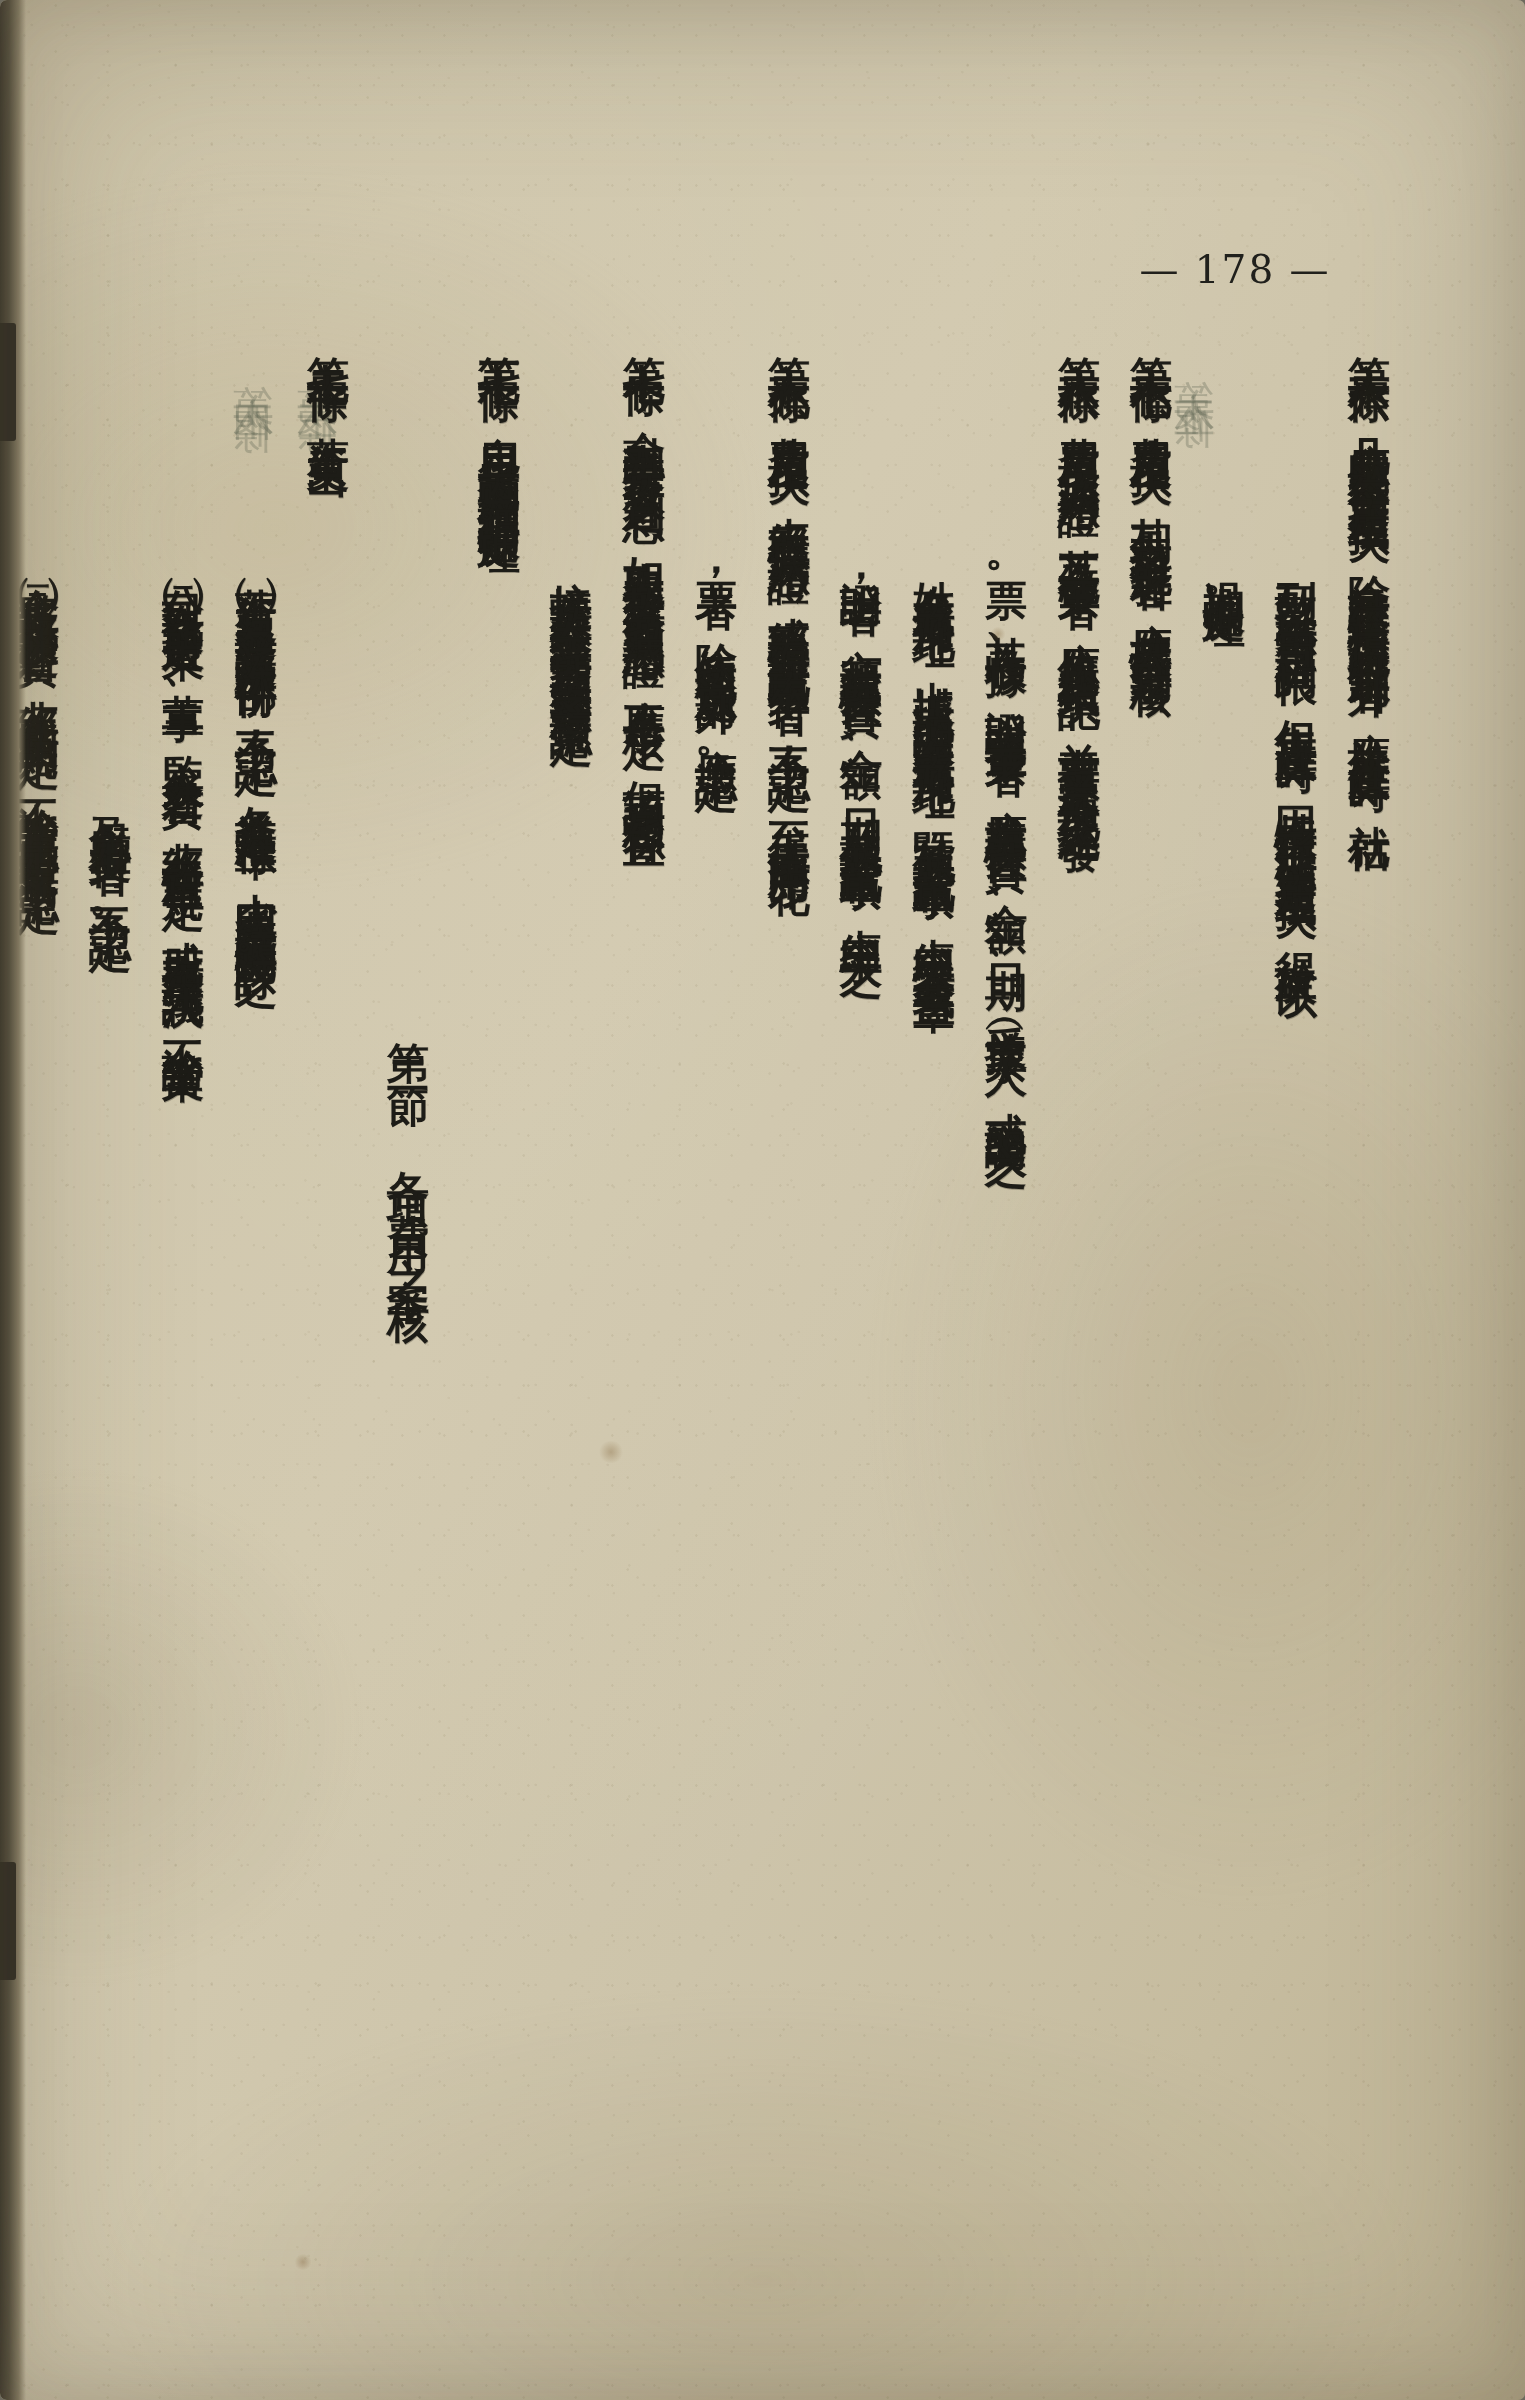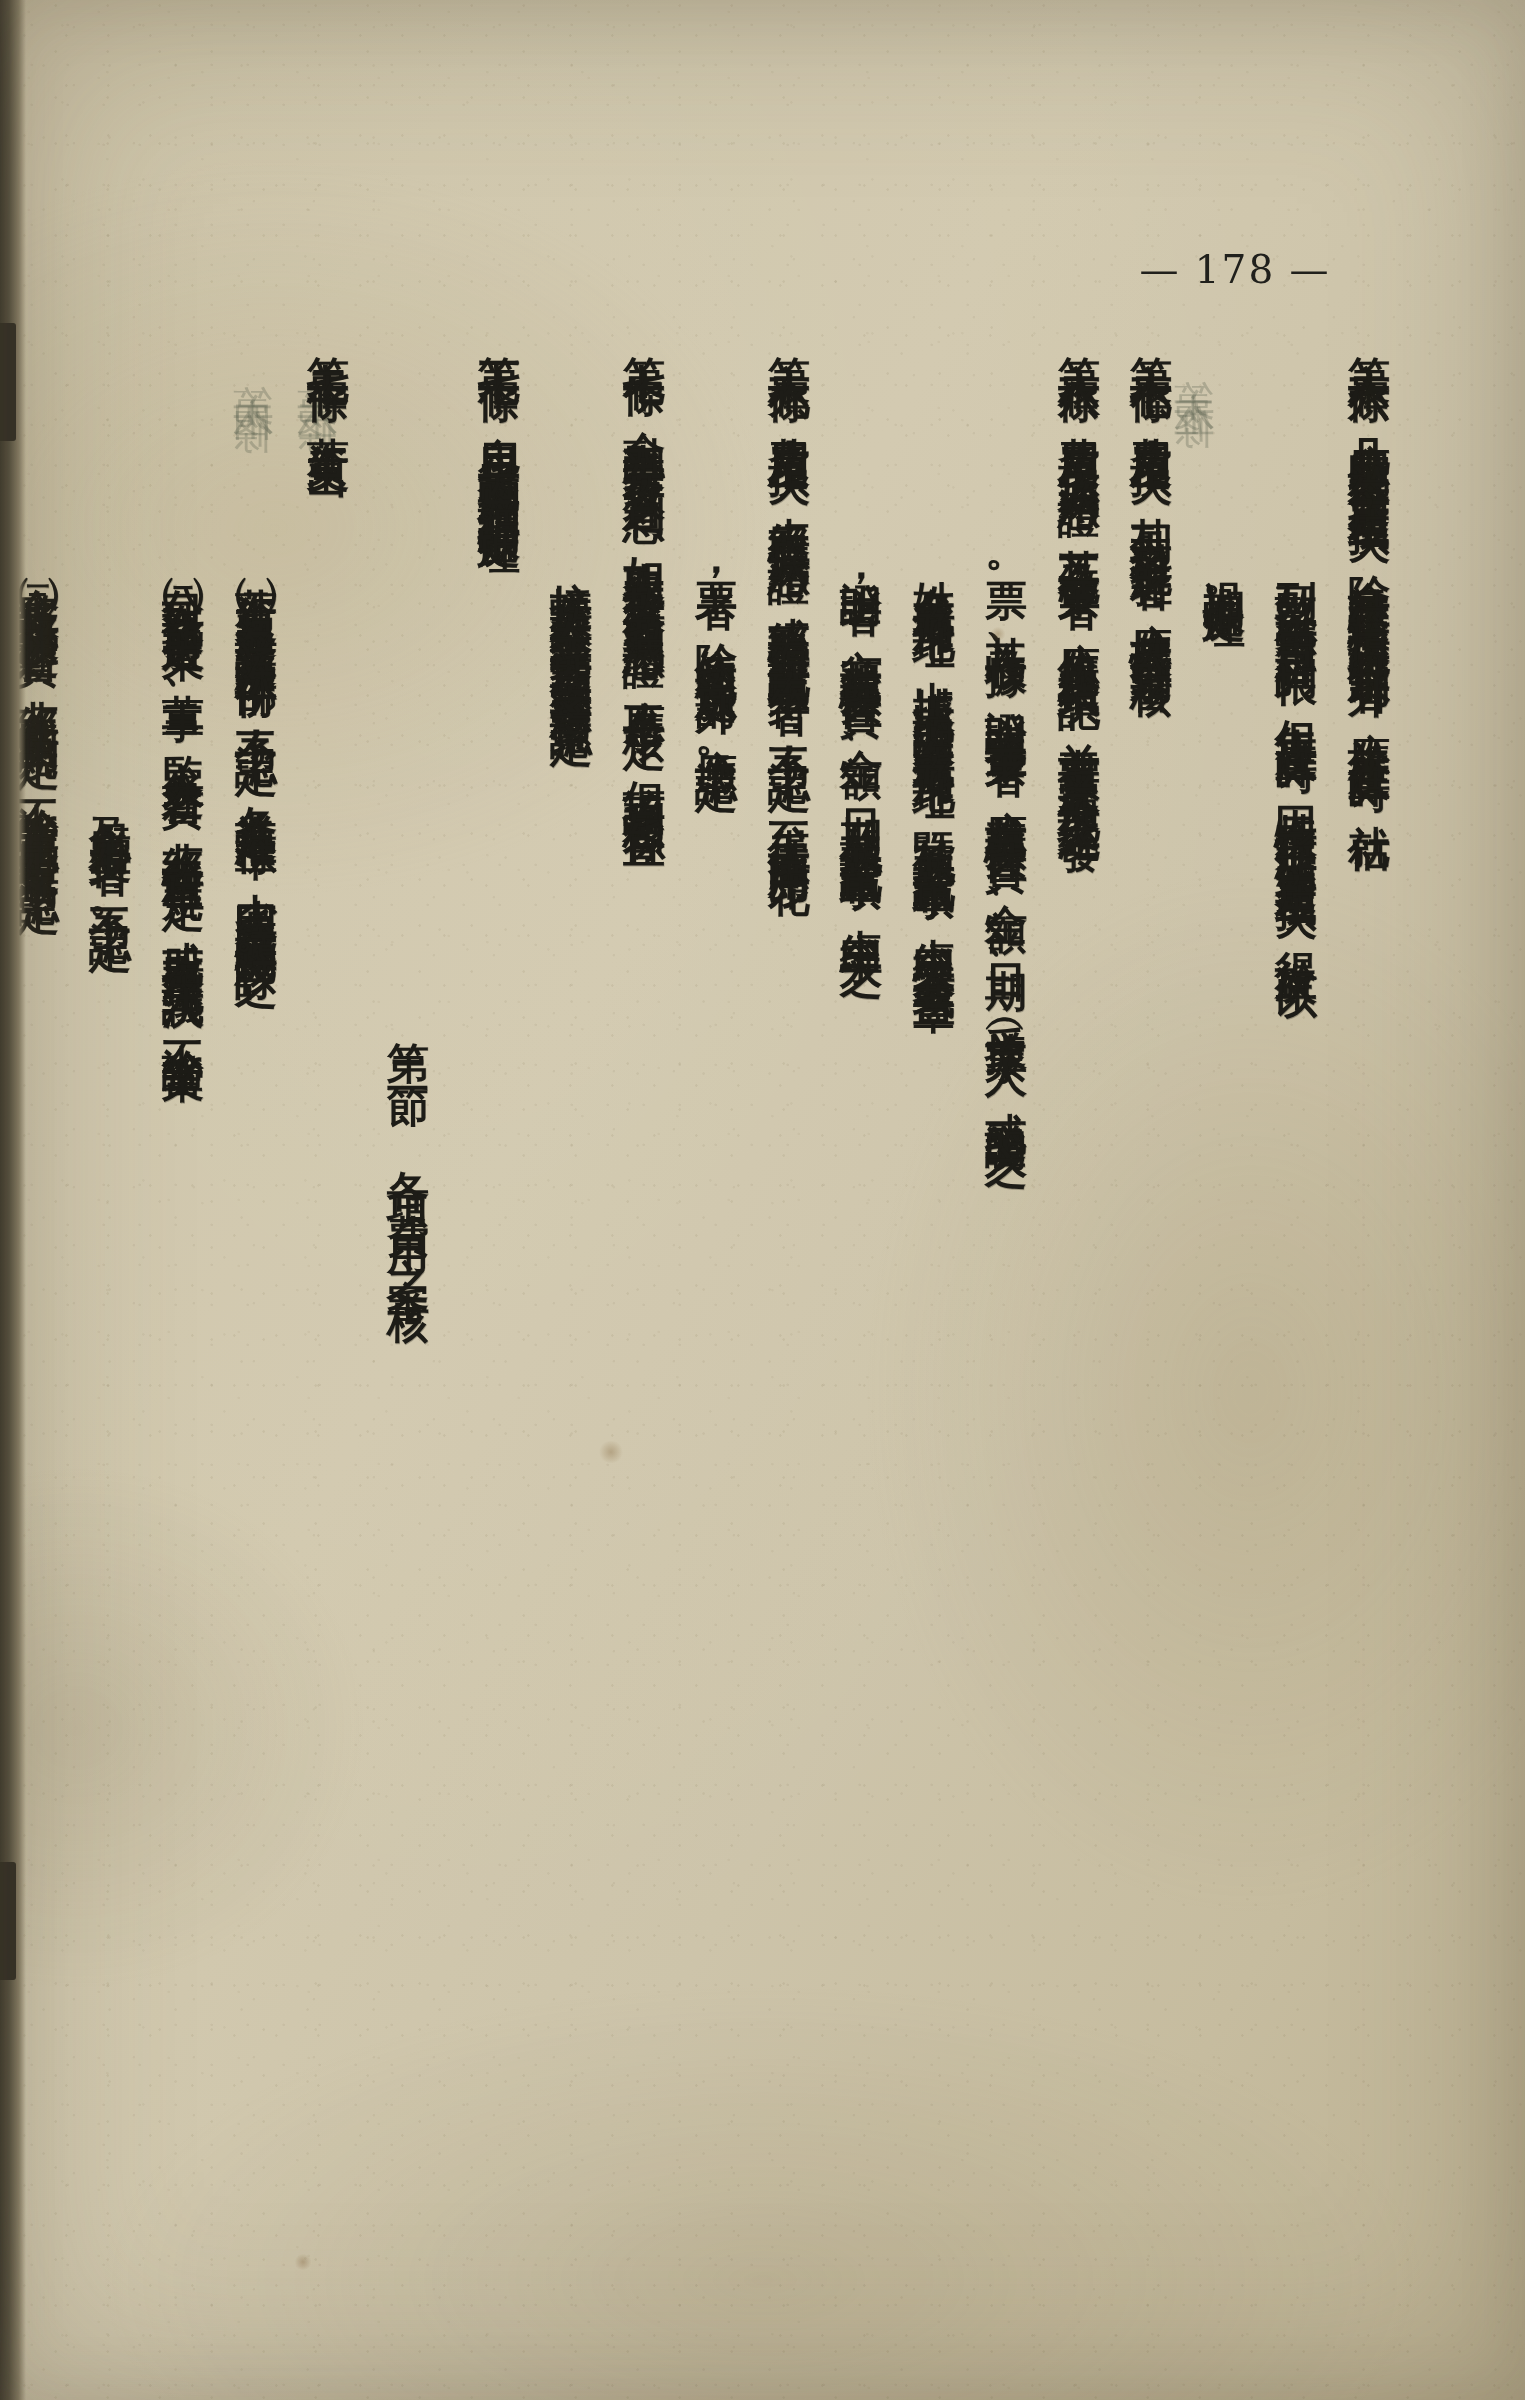--- a/index.html
+++ b/index.html
@@ -9,20 +9,21 @@
   }
   #page {
     position: relative;
     width: 1525px;
     height: 2400px;
     overflow: hidden;
     background:
       radial-gradient(ellipse at 30% 25%, rgba(255,255,255,0.05) 0%, rgba(0,0,0,0) 60%),
       linear-gradient(118deg, #c9bfa3 0%, #cfc6ab 18%, #d2c9af 40%, #cdc4aa 62%, #c6bc9f 82%, #bcb192 100%);
     font-family: "DejaVu Serif", "Liberation Serif", serif;
+    border-radius: 7px;
   }
   
   #page::before {
     content: "";
     position: absolute;
     inset: 0;
     pointer-events: none;
     background-image:
       radial-gradient(circle at 7% 12%, rgba(120,105,70,0.10) 0 1px, transparent 1.5px),
       radial-gradient(circle at 23% 47%, rgba(120,105,70,0.09) 0 1px, transparent 1.5px),

